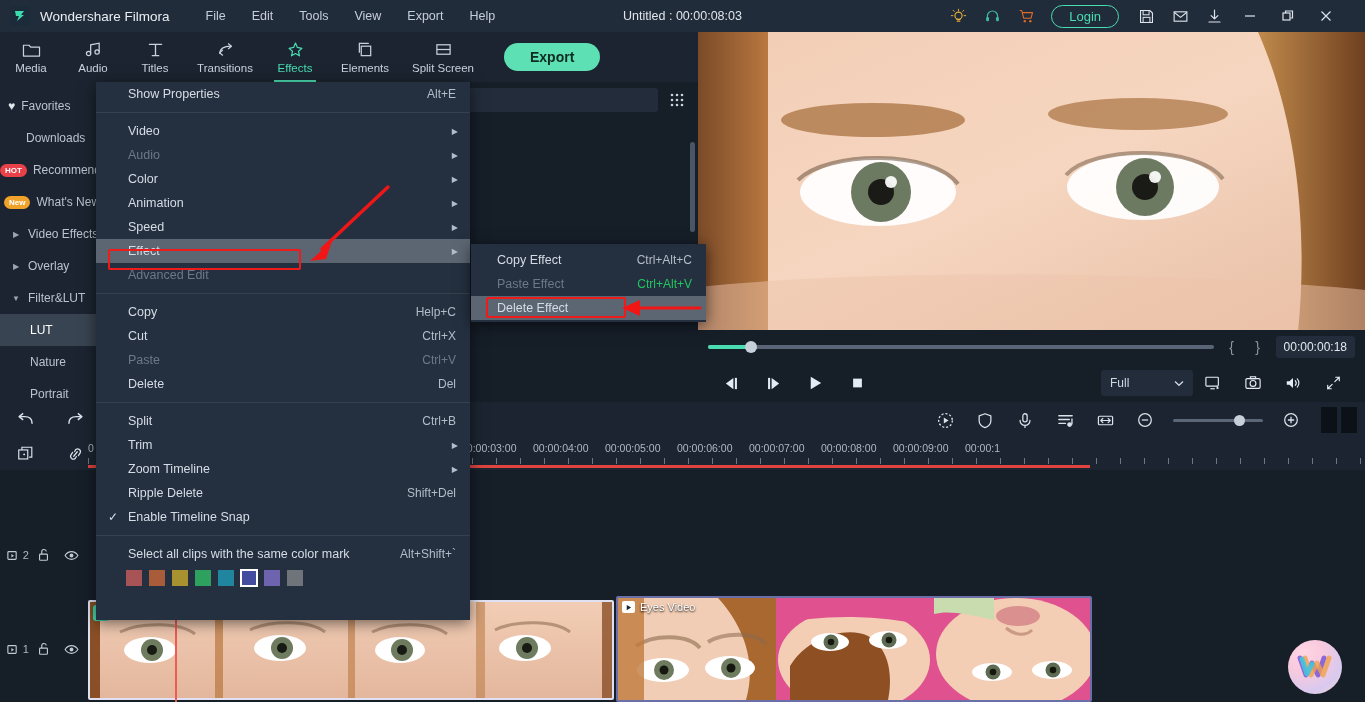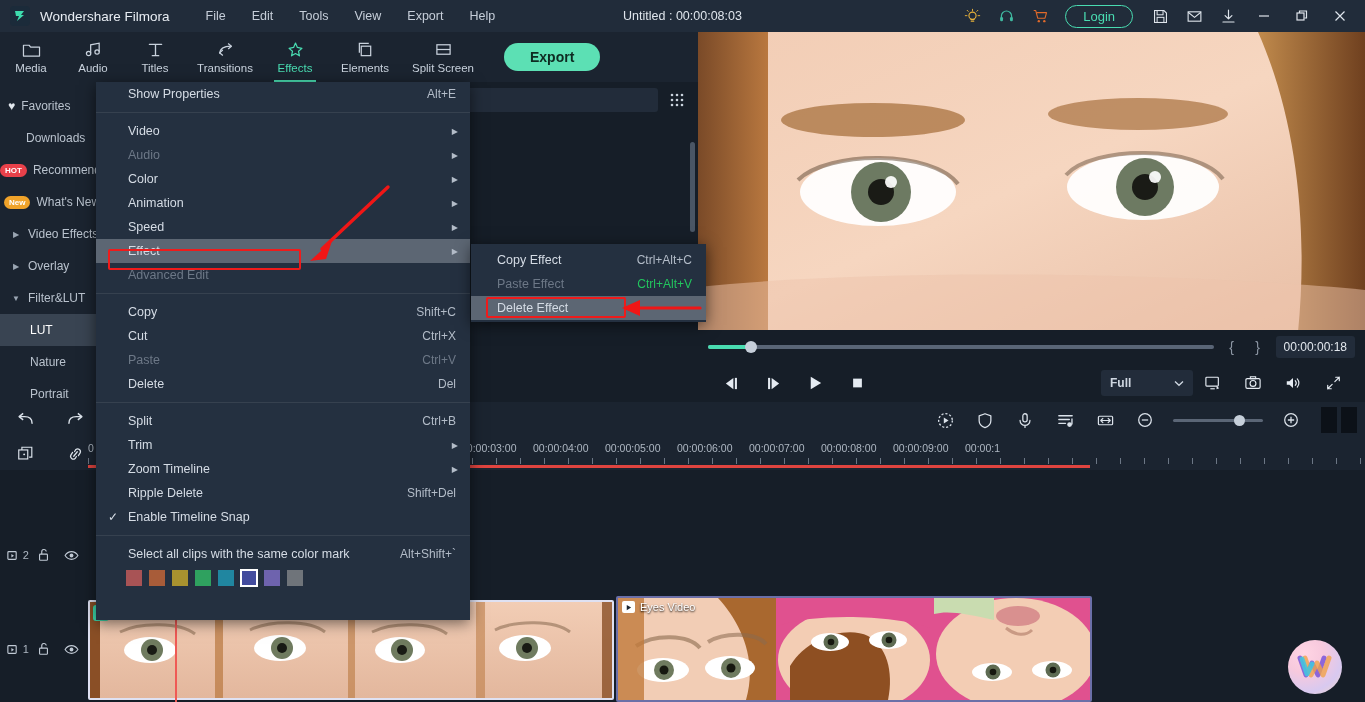--- a/index.html
+++ b/index.html
@@ -22,21 +22,21 @@
     background: #1b2b3a; position: relative; display:flex;align-items:center;justify-content:center;
   }
   .logo-mark svg { display:block; }
   .app-name { margin-left: 10px; font-size: 13.5px; color: #e8edf3; }
   .menubar { display: flex; margin-left: 36px; gap: 26px; }
   .menubar span { font-size: 12.5px; color: #c6ced9; cursor: default; }
   .proj-title {
     position: absolute; left: 0; right: 0; text-align: center;
     font-size: 12.5px; color: #dfe5ec; pointer-events: none;
   }
-  .tb-right { margin-left: auto; display: flex; align-items: center; gap: 0; padding-right: 6px; }
+  .tb-right { margin-left: auto; display: flex; align-items: center; gap: 0; padding-right: 20px; }
   .tb-ico { width: 34px; height: 32px; display: flex; align-items: center; justify-content: center; cursor: pointer; }
   .login-btn {
     border: 1px solid #49dcb1; color: #49dcb1; border-radius: 14px;
     padding: 3px 17px; font-size: 13px; margin: 0 10px 0 8px; cursor: pointer;
   }
   .winbtn { width: 38px; height: 32px; display:flex; align-items:center; justify-content:center; cursor:pointer; }
 
   
   .toolbar {
     position: absolute; left: 0; top: 32px; width: 698px; height: 50px;
@@ -125,21 +125,21 @@
     font-size: 12px; color: #e3e8ee; font-family: "Liberation Sans", sans-serif;
   }
   .ctrl-row {
     position: absolute; left: 0; bottom: 0; width: 667px; height: 38px;
     background: #161e28; display: flex; align-items: center; padding: 0 12px;
   }
   .pc { width: 42px; display:flex; align-items:center; justify-content:center; cursor:pointer; }
   .qsel {
     margin-left: auto; width: 92px; height: 26px; background: #222c3a; border-radius: 3px;
     display: flex; align-items: center; justify-content: space-between; padding: 0 9px;
-    font-size: 12px; color: #cfd7e1; cursor: pointer; font-weight: bold;
+    font-size: 12px; color: #cfd7e1; cursor: pointer;
   }
   .rc { width: 40px; display:flex; align-items:center; justify-content:center; cursor:pointer; }
 
   
   .tltoolbar {
     position: absolute; left: 0; top: 402px; width: 1365px; height: 36px;
     background: #1b2430; display: flex; align-items: center;
   }
   .tt-ico { width: 40px; height: 36px; display:flex; align-items:center; justify-content:center; cursor:pointer; }
   .ztrack { width: 90px; height: 3px; background: #5b6676; border-radius: 2px; position: relative; margin: 0 8px; }
@@ -874,21 +874,21 @@
       <span>Effect</span>
       <span class="arr">▶</span>
     </div>
     <div class="mi dim">
       <span>Advanced Edit</span>
     </div>
     <div class="msep"></div>
 
     <div class="mi">
       <span>Copy</span>
-      <span class="sc">Shift+C</span>
+      <span class="sc">Help+C</span>
     </div>
     <div class="mi">
       <span>Cut</span>
       <span class="sc">Ctrl+X</span>
     </div>
     <div class="mi dim">
       <span>Paste</span>
       <span class="sc">Ctrl+V</span>
     </div>
     <div class="mi">

